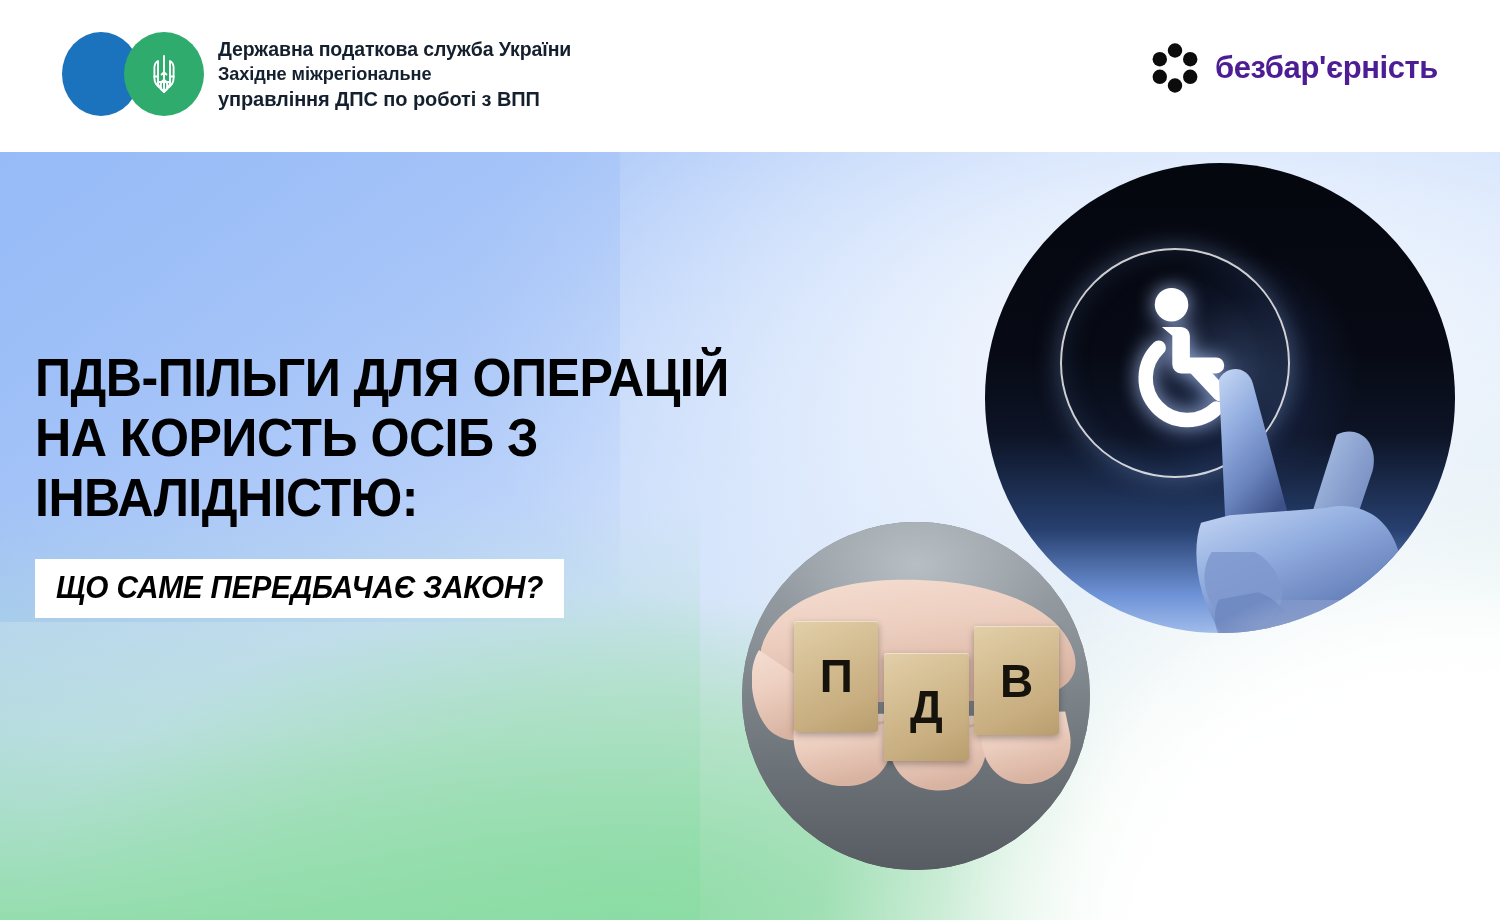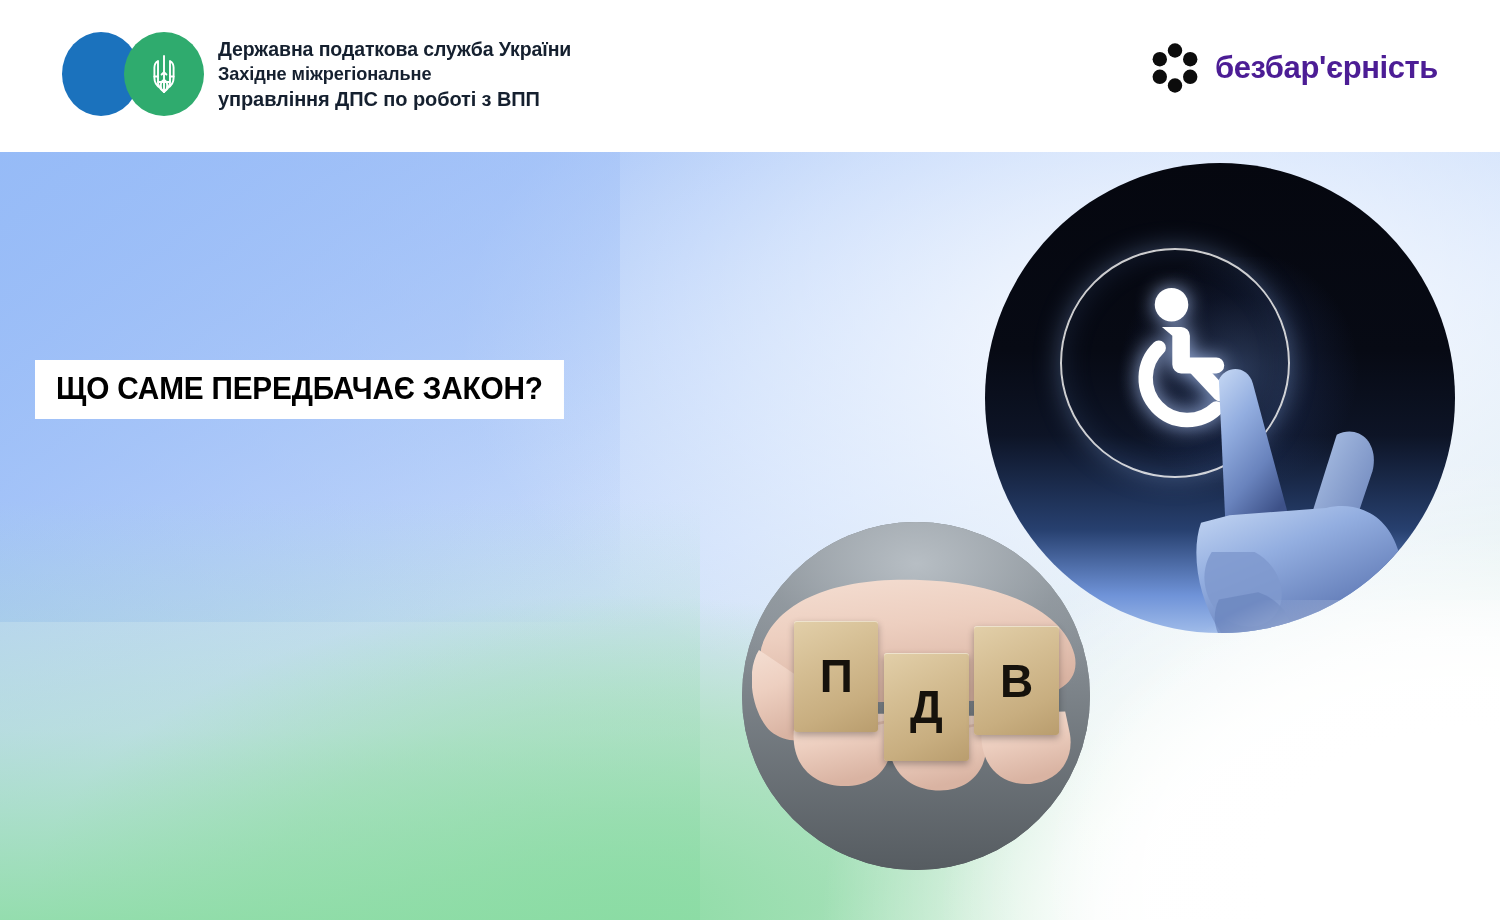--- a/index.html
+++ b/index.html
@@ -61,21 +61,21 @@
   }
 
   
   #title-block { position:absolute; left:35px; top:348px; width:900px; z-index:20; }
   #title {
     color:#000000; font-weight:bold; font-size:54px; line-height:1.11;
     letter-spacing:-0.6px; text-transform:uppercase;
     font-family:"Liberation Sans","DejaVu Sans",sans-serif;
   }
   #title .tl { display:block; white-space:nowrap; transform:scaleX(0.93); transform-origin:left center; }
-  #subtitle-wrap { margin-top:12px; display:inline-block; }
+  #subtitle-wrap { margin-top:31px; display:inline-block;font-style:italic; }
   #subtitle {
     display:inline-block; background:#ffffff; color:#000000;
     font-weight:bold; font-size:31px; letter-spacing:-0.2px; text-transform:uppercase;
     padding:11px 22px 12px 22px; white-space:nowrap;
     transform:scaleX(0.96); transform-origin:left center;
   }
 
   
   #photo-access {
     position:absolute; left:985px; top:163px; width:470px; height:470px;
@@ -253,18 +253,23 @@
       </svg>
     </div>
     <div class="blocks">
       <div class="blk b1">П</div>
       <div class="blk b2">Д</div>
       <div class="blk b3">В</div>
     </div>
   </div>
 
   <div id="title-block">
+    <div id="title">
+      <span class="tl">ПДВ-ПІЛЬГИ ДЛЯ ОПЕРАЦІЙ</span>
+      <span class="tl">НА КОРИСТЬ ОСІБ З</span>
+      <span class="tl">ІНВАЛІДНІСТЮ:</span>
+    </div>
     <div id="subtitle-wrap">
       <div id="subtitle">ЩО САМЕ ПЕРЕДБАЧАЄ ЗАКОН?</div>
     </div>
   </div>
 
 </div>
 
 </body></html>

